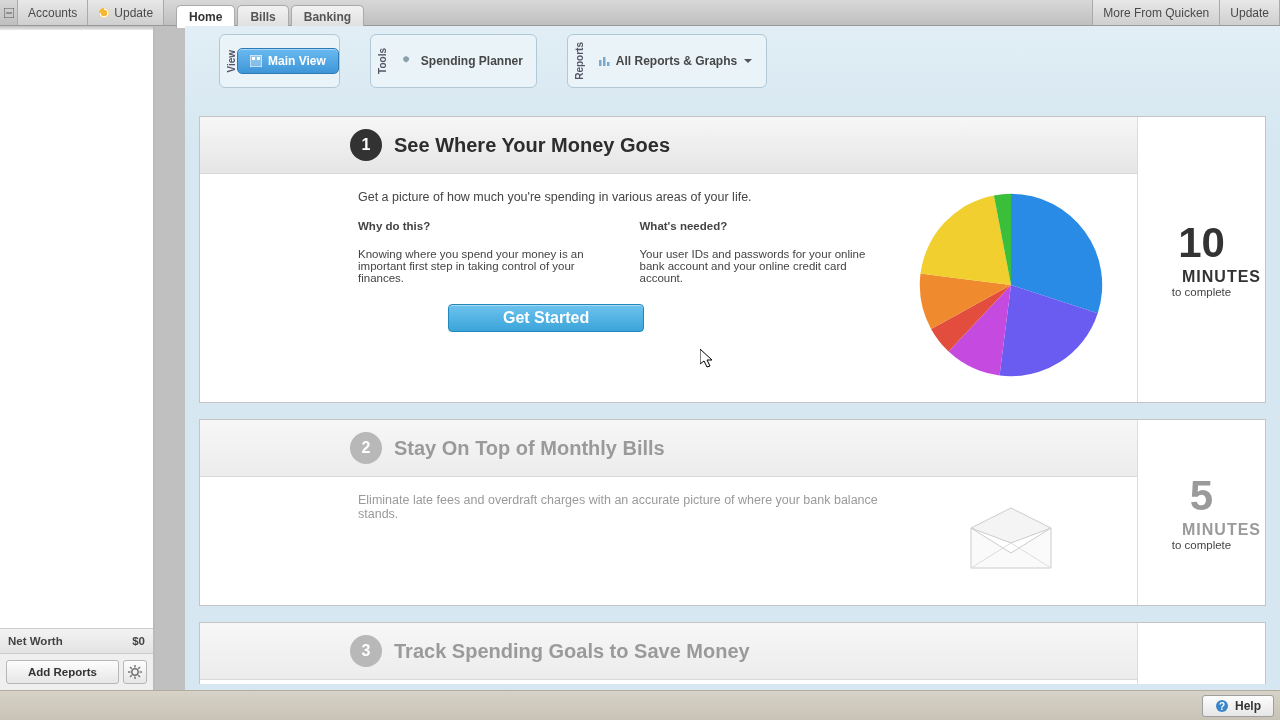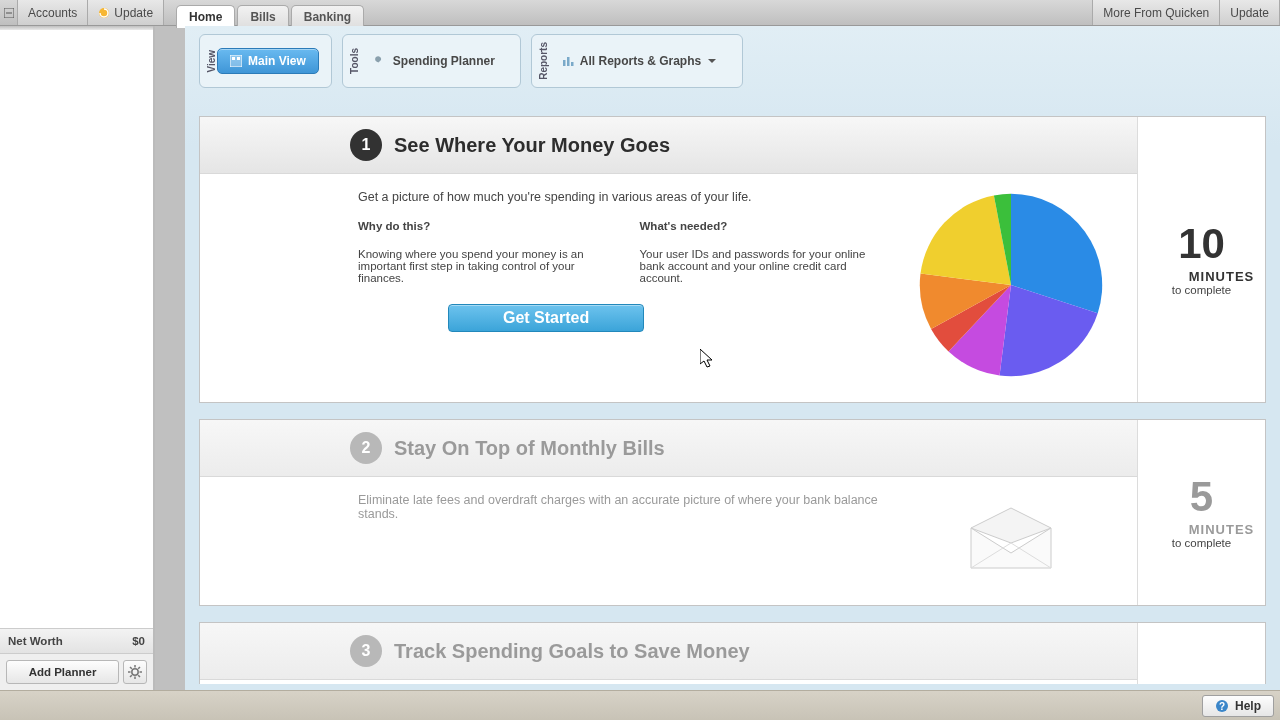--- a/index.html
+++ b/index.html
@@ -68,21 +68,22 @@
     gap: 10px;
     padding: 8px 14px;
     height: 70px;
     align-items:stretch;
   }
   .tool-group {
     display:flex; align-items:center;
     background: #eaf3f8;
     border: 1px solid #b1c8d6;
     border-radius: 6px;
-    padding: 4px 12px 4px 4px;
+    padding: 4px 0 4px 4px;
+    margin-left: 20px;
   }
   .tool-group .group-label {
     writing-mode: vertical-rl;
     transform: rotate(180deg);
     font-size: 10px;
     font-weight: bold;
     color: #556;
     padding: 2px 2px 2px 0;
   }
   .tool-button {
@@ -152,21 +153,21 @@
   .illustration { width: 220px; display:flex; align-items:center; justify-content:center; }
   .timer {
     width: 128px;
     border-left:1px solid #dcdcdc;
     display:flex; flex-direction:column; justify-content:center; align-items:center;
     padding: 14px 6px;
     text-align:center;
     color:#333;
   }
   .timer .num { font-size: 42px; font-weight:bold; line-height:1; }
-  .timer .mins { font-size:13px; font-weight:bold; letter-spacing:1px; margin-top:4px;padding-left:40px; }
+  .timer .mins { font-size:16px; font-weight:bold; letter-spacing:1px; margin-top:4px;padding-left:40px; }
   .timer .sub { font-size:11.5px; color:#444; }
   .card.dim .header-title, .card.dim .card-text, .card.dim .timer { color:#9a9a9a; }
   .card.dim .numcircle { background:#b8b8b8; }
   .card.dim .header { background:linear-gradient(to bottom,#f7f7f7,#ececec); }
   .sidebar {
     position:absolute;
     left:0; top:26px; width:155px; bottom:30px;
     background: #fff;
     border-right: 2px solid #bbb;
     display:flex; flex-direction:column;
@@ -264,21 +265,21 @@
 </div>
 
 <div class="sidebar">
   <div class="sidebar-top"></div>
   <div class="sidebar-fill"></div>
   <div class="networth">
     <span>Net Worth</span>
     <span>$0</span>
   </div>
   <div class="sidebar-bottom">
-    <div class="add-account">Add Planner</div>
+    <div class="add-account">Add Reports</div>
     <div class="gear-btn">
       <svg width="14" height="14">
           <circle cx="7" cy="7" r="3.2" fill="none" stroke="#777" stroke-width="1.5"></circle>
           <g stroke="#777" stroke-width="1.5">
             <line x1="7" y1="0" x2="7" y2="2.5"></line>
             <line x1="7" y1="11.5" x2="7" y2="14"></line>
             <line x1="0" y1="7" x2="2.5" y2="7"></line>
             <line x1="11.5" y1="7" x2="14" y2="7"></line>
             <line x1="2" y1="2" x2="3.8" y2="3.8"></line>
             <line x1="10.2" y1="10.2" x2="12" y2="12"></line>

